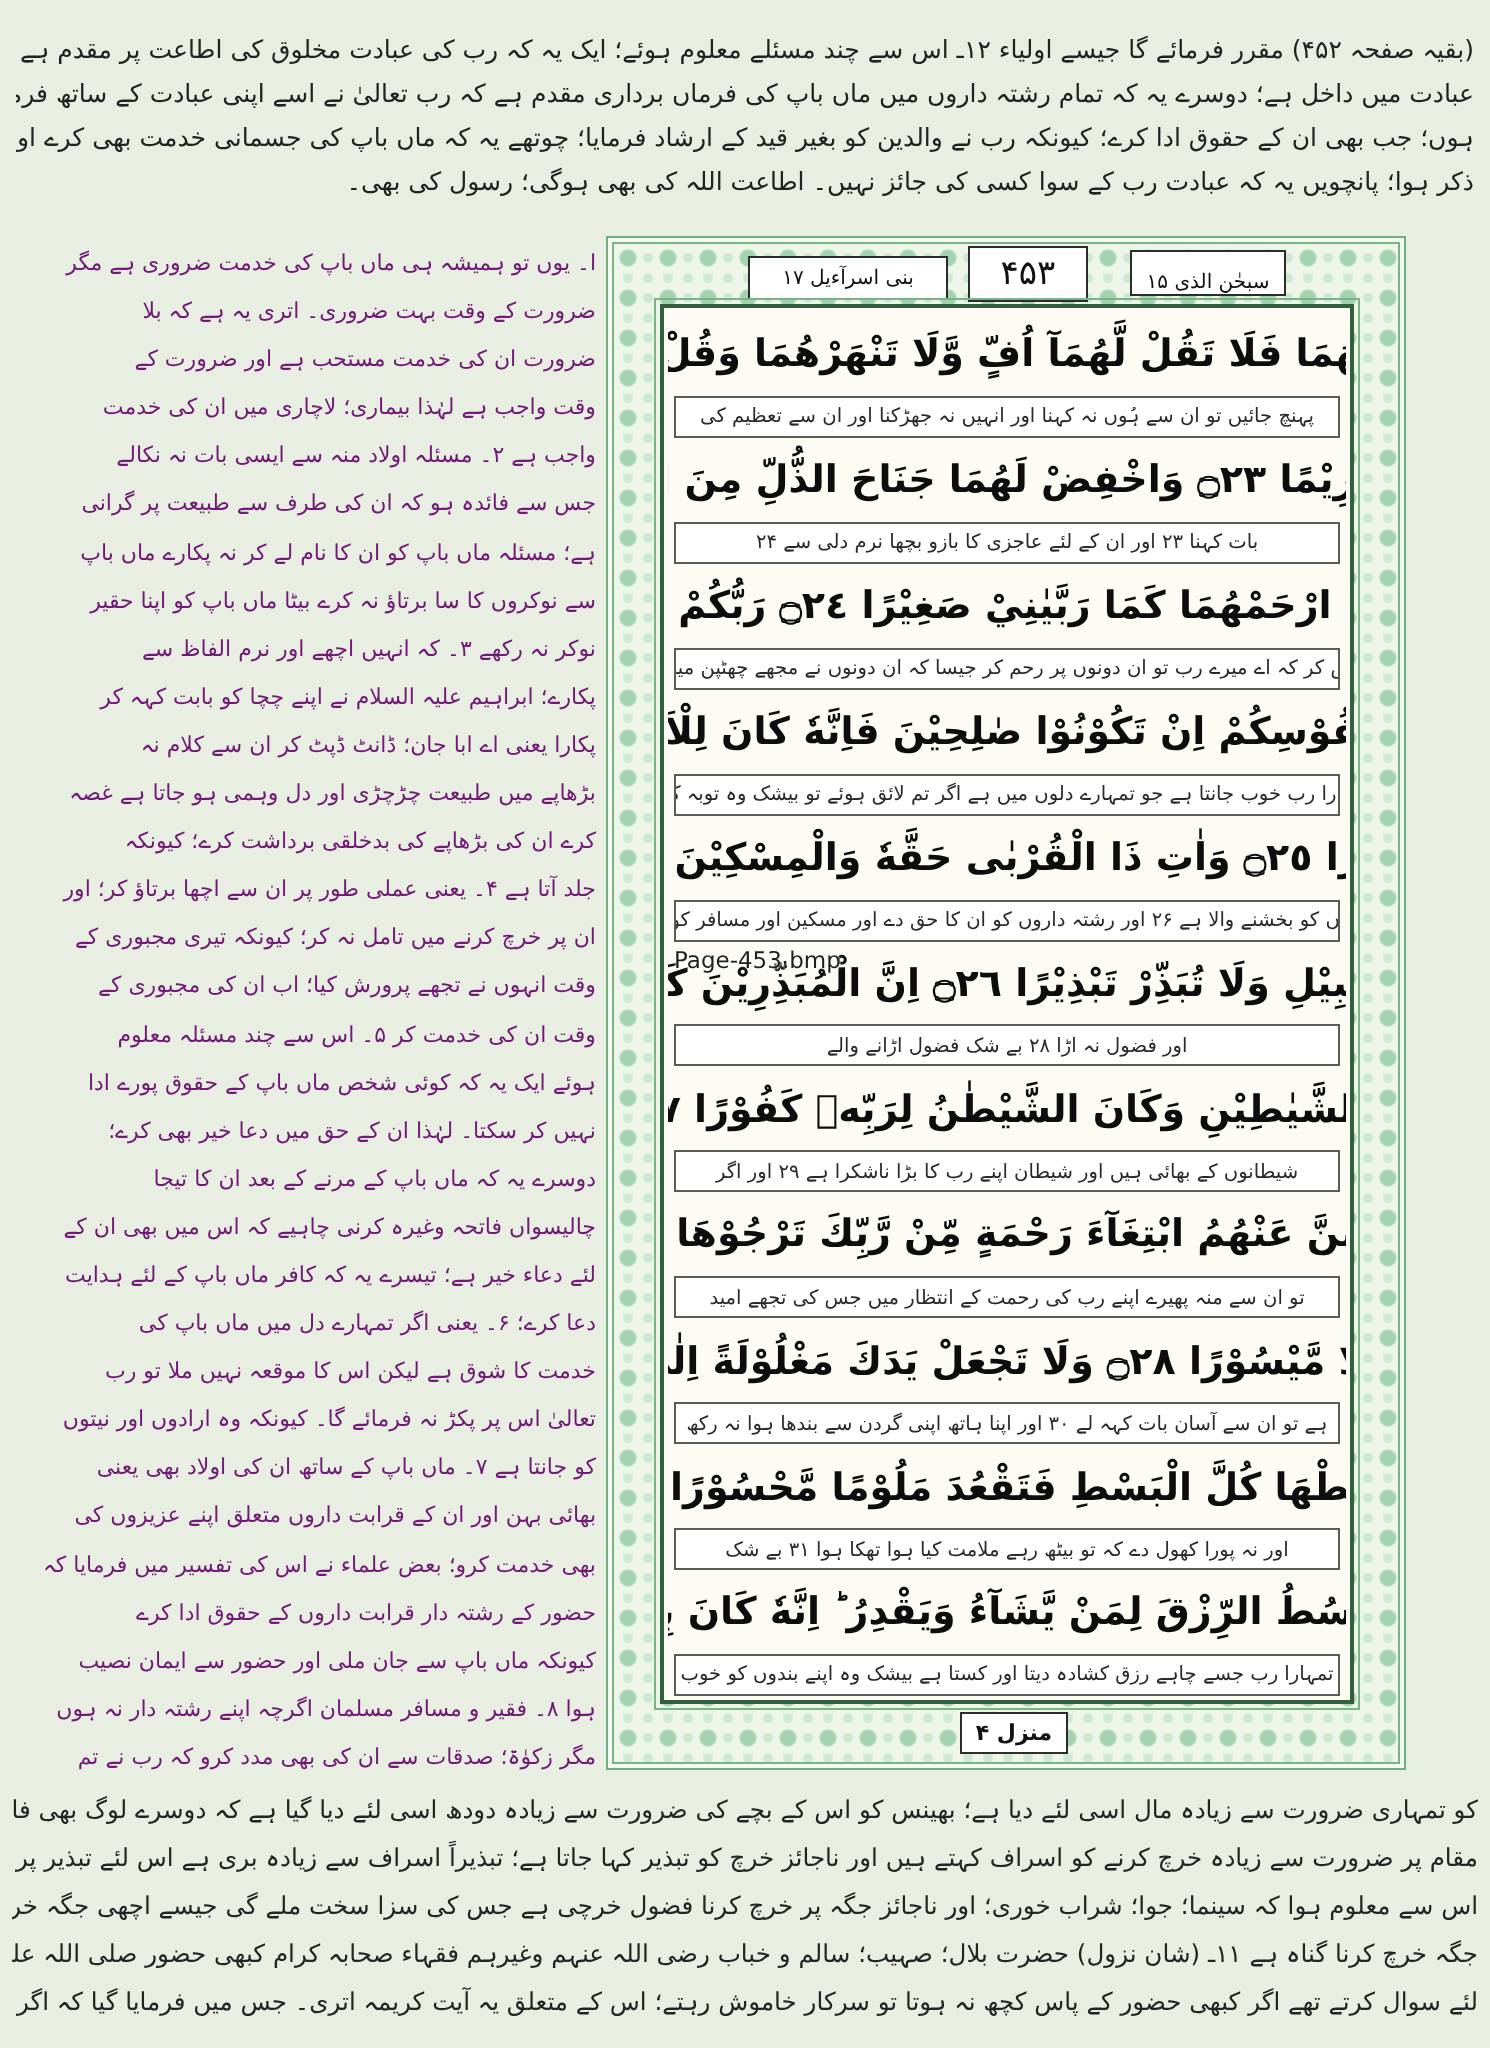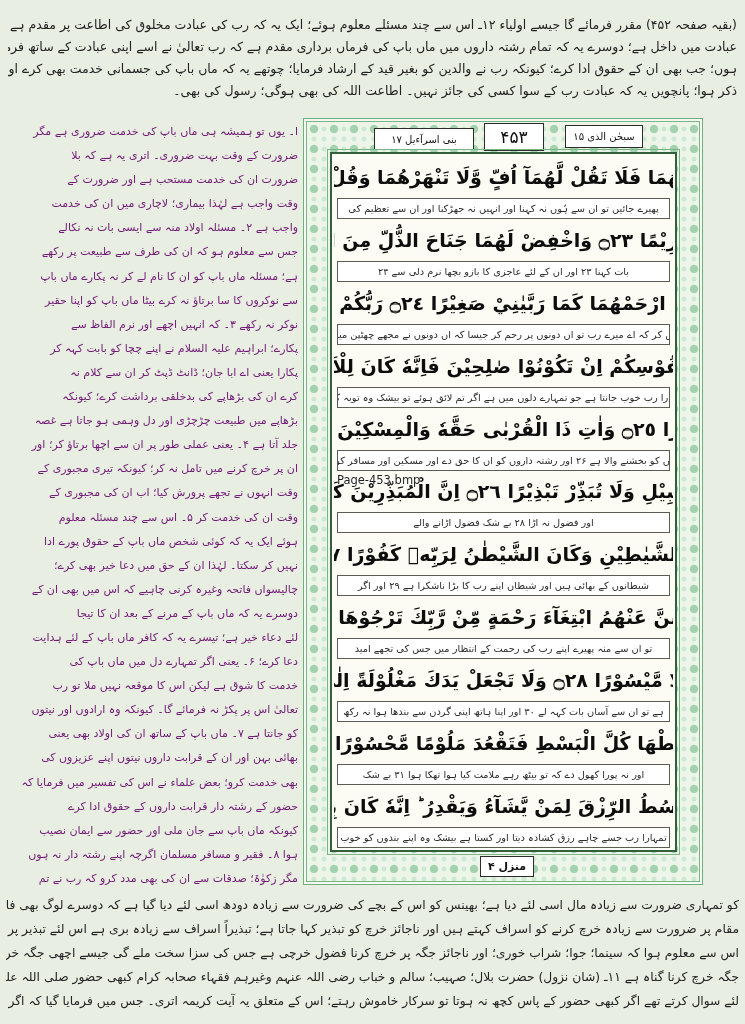--- a/index.html
+++ b/index.html
@@ -77,21 +77,21 @@
   .hdr-box{
     position:absolute;
     box-sizing:border-box;
     background:#ffffff;
     border:1.5px solid #2c2c28;
     display:flex;align-items:center;justify-content:center;
     direction:rtl;color:#111;
   }
   .hdr-surah{left:70px;top:9px;width:100px;height:22px;font-size:10px;}
   .hdr-page{left:180px;top:4px;width:60px;height:28px;font-size:17px;font-weight:normal;}
-  .hdr-juz{left:261px;top:6px;width:78px;height:23px;font-size:10px;}
+  .hdr-juz{left:261px;top:6px;width:78px;height:23px;font-size:10px;align-items:flex-end;}
   .manzil-box{left:176px;top:737px;width:54px;height:21px;font-size:11px;font-weight:bold;text-align:right;}
 
   
   .file-label{
     position:absolute;left:337px;top:473px;
     direction:ltr;
     font-size:11.5px;color:#1f1f1f;
     font-family:"DejaVu Sans",sans-serif;
     text-shadow:0 0 2px #ffffff,0 0 1px #ffffff;
     z-index:5;
@@ -118,42 +118,42 @@
       <div class="t-line">ذکر ہوا؛ پانچویں یہ کہ عبادت رب کے سوا کسی کی جائز نہیں۔ اطاعت اللہ کی بھی ہوگی؛ رسول کی بھی۔</div>
     </div>
 
   <div class="left-col">
 
   <div class="c-line">ا۔ یوں تو ہمیشہ ہی ماں باپ کی خدمت ضروری ہے مگر</div>
       <div class="c-line">ضرورت کے وقت بہت ضروری۔ اتری یہ ہے کہ بلا</div>
       <div class="c-line">ضرورت ان کی خدمت مستحب ہے اور ضرورت کے</div>
       <div class="c-line">وقت واجب ہے لہٰذا بیماری؛ لاچاری میں ان کی خدمت</div>
       <div class="c-line">واجب ہے ۲۔ مسئلہ اولاد منہ سے ایسی بات نہ نکالے</div>
-      <div class="c-line">جس سے معلوم ہو کہ ان کی طرف سے طبیعت پر رکھے</div>
+      <div class="c-line">جس سے فائدہ ہو کہ ان کی طرف سے طبیعت پر گرانی</div>
       <div class="c-line">ہے؛ مسئلہ ماں باپ کو ان کا نام لے کر نہ پکارے ماں باپ</div>
       <div class="c-line">سے نوکروں کا سا برتاؤ نہ کرے بیٹا ماں باپ کو اپنا حقیر</div>
       <div class="c-line">نوکر نہ رکھے ۳۔ کہ انہیں اچھے اور نرم الفاظ سے</div>
       <div class="c-line">پکارے؛ ابراہیم علیہ السلام نے اپنے چچا کو بابت کہہ کر</div>
       <div class="c-line">پکارا یعنی اے ابا جان؛ ڈانٹ ڈپٹ کر ان سے کلام نہ</div>
+      <div class="c-line">بڑھاپے میں طبیعت چڑچڑی اور دل وہمی ہو جاتا ہے غصہ</div>
       <div class="c-line">کرے ان کی بڑھاپے کی بدخلقی برداشت کرے؛ کیونکہ</div>
-      <div class="c-line">بڑھاپے میں طبیعت چڑچڑی اور دل وہمی ہو جاتا ہے غصہ</div>
       <div class="c-line">جلد آتا ہے ۴۔ یعنی عملی طور پر ان سے اچھا برتاؤ کر؛ اور</div>
       <div class="c-line">ان پر خرچ کرنے میں تامل نہ کر؛ کیونکہ تیری مجبوری کے</div>
       <div class="c-line">وقت انہوں نے تجھے پرورش کیا؛ اب ان کی مجبوری کے</div>
       <div class="c-line">وقت ان کی خدمت کر ۵۔ اس سے چند مسئلہ معلوم</div>
       <div class="c-line">ہوئے ایک یہ کہ کوئی شخص ماں باپ کے حقوق پورے ادا</div>
       <div class="c-line">نہیں کر سکتا۔ لہٰذا ان کے حق میں دعا خیر بھی کرے؛</div>
+      <div class="c-line">دوسرے یہ کہ ماں باپ کے مرنے کے بعد ان کا تیجا</div>
       <div class="c-line">چالیسواں فاتحہ وغیرہ کرنی چاہیے کہ اس میں بھی ان کے</div>
-      <div class="c-line">دوسرے یہ کہ ماں باپ کے مرنے کے بعد ان کا تیجا</div>
       <div class="c-line">لئے دعاء خیر ہے؛ تیسرے یہ کہ کافر ماں باپ کے لئے ہدایت</div>
       <div class="c-line">دعا کرے؛ ۶۔ یعنی اگر تمہارے دل میں ماں باپ کی</div>
       <div class="c-line">خدمت کا شوق ہے لیکن اس کا موقعہ نہیں ملا تو رب</div>
       <div class="c-line">تعالیٰ اس پر پکڑ نہ فرمائے گا۔ کیونکہ وہ ارادوں اور نیتوں</div>
       <div class="c-line">کو جانتا ہے ۷۔ ماں باپ کے ساتھ ان کی اولاد بھی یعنی</div>
-      <div class="c-line">بھائی بہن اور ان کے قرابت داروں نیتوں اپنے عزیزوں کی</div>
+      <div class="c-line">بھائی بہن اور ان کے قرابت داروں متعلق اپنے عزیزوں کی</div>
       <div class="c-line">بھی خدمت کرو؛ بعض علماء نے اس کی تفسیر میں فرمایا کہ</div>
       <div class="c-line">حضور کے رشتہ دار قرابت داروں کے حقوق ادا کرے</div>
       <div class="c-line">کیونکہ ماں باپ سے جان ملی اور حضور سے ایمان نصیب</div>
       <div class="c-line">ہوا ۸۔ فقیر و مسافر مسلمان اگرچہ اپنے رشتہ دار نہ ہوں</div>
       <div class="c-line">مگر زکوٰۃ؛ صدقات سے ان کی بھی مدد کرو کہ رب نے تم</div>
     </div>
 
   <div class="frame">
     <div class="hdr-box hdr-surah">
       <span>بنی اسرآءیل ۱۷</span>
@@ -161,21 +161,21 @@
     <div class="hdr-box hdr-page">
       <span>۴۵۳</span>
     </div>
     <div class="hdr-box hdr-juz">
       <span>سبحٰن الذی ۱۵</span>
     </div>
 
     <div class="content-box">
 
     <div class="frame-row row-arabic">اَوْ كِلٰهُمَا فَلَا تَقُلْ لَّهُمَآ اُفٍّ وَّلَا تَنْهَرْهُمَا وَقُلْ لَّهُمَا</div>
-        <div class="frame-row row-urdu">پھیرے جائیں تو ان سے ہُوں نہ کہنا اور انہیں نہ جھڑکنا اور ان سے تعظیم کی</div>
+        <div class="frame-row row-urdu">پہنچ جائیں تو ان سے ہُوں نہ کہنا اور انہیں نہ جھڑکنا اور ان سے تعظیم کی</div>
         <div class="frame-row row-arabic">قَوْلًا كَرِيْمًا ۝٢٣ وَاخْفِضْ لَهُمَا جَنَاحَ الذُّلِّ مِنَ الرَّحْمَةِ</div>
         <div class="frame-row row-urdu">بات کہنا ۲۳ اور ان کے لئے عاجزی کا بازو بچھا نرم دلی سے ۲۴</div>
         <div class="frame-row row-arabic">وَقُلْ رَّبِّ ارْحَمْهُمَا كَمَا رَبَّيٰنِيْ صَغِيْرًا ۝٢٤ رَبُّكُمْ اَعْلَمُ بِمَا</div>
         <div class="frame-row row-urdu">اور عرض کر کہ اے میرے رب تو ان دونوں پر رحم کر جیسا کہ ان دونوں نے مجھے چھٹپن میں پالا ۲۵</div>
         <div class="frame-row row-arabic">فِيْ نُفُوْسِكُمْ اِنْ تَكُوْنُوْا صٰلِحِيْنَ فَاِنَّهٗ كَانَ لِلْاَوَّابِيْنَ</div>
         <div class="frame-row row-urdu">تمہارا رب خوب جانتا ہے جو تمہارے دلوں میں ہے اگر تم لائق ہوئے تو بیشک وہ توبہ کرنے</div>
         <div class="frame-row row-arabic">غَفُوْرًا ۝٢٥ وَاٰتِ ذَا الْقُرْبٰى حَقَّهٗ وَالْمِسْكِيْنَ وَابْنَ</div>
         <div class="frame-row row-urdu">والوں کو بخشنے والا ہے ۲۶ اور رشتہ داروں کو ان کا حق دے اور مسکین اور مسافر کو ۲۷</div>
         <div class="frame-row row-arabic">السَّبِيْلِ وَلَا تُبَذِّرْ تَبْذِيْرًا ۝٢٦ اِنَّ الْمُبَذِّرِيْنَ كَانُوْٓا</div>
         <div class="frame-row row-urdu">اور فضول نہ اڑا ۲۸ بے شک فضول اڑانے والے</div>

